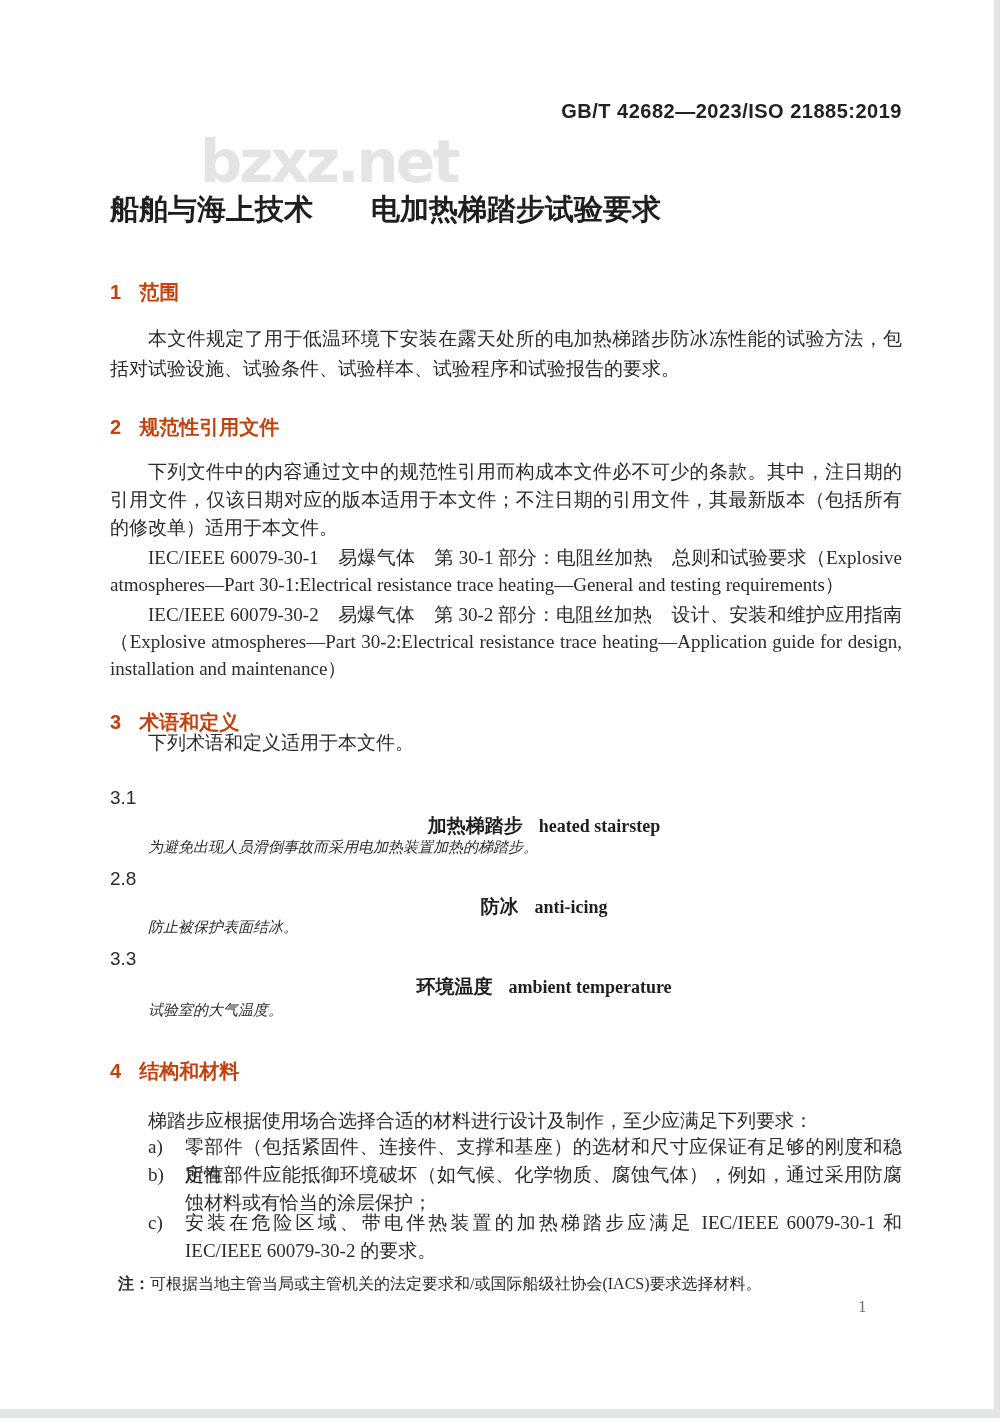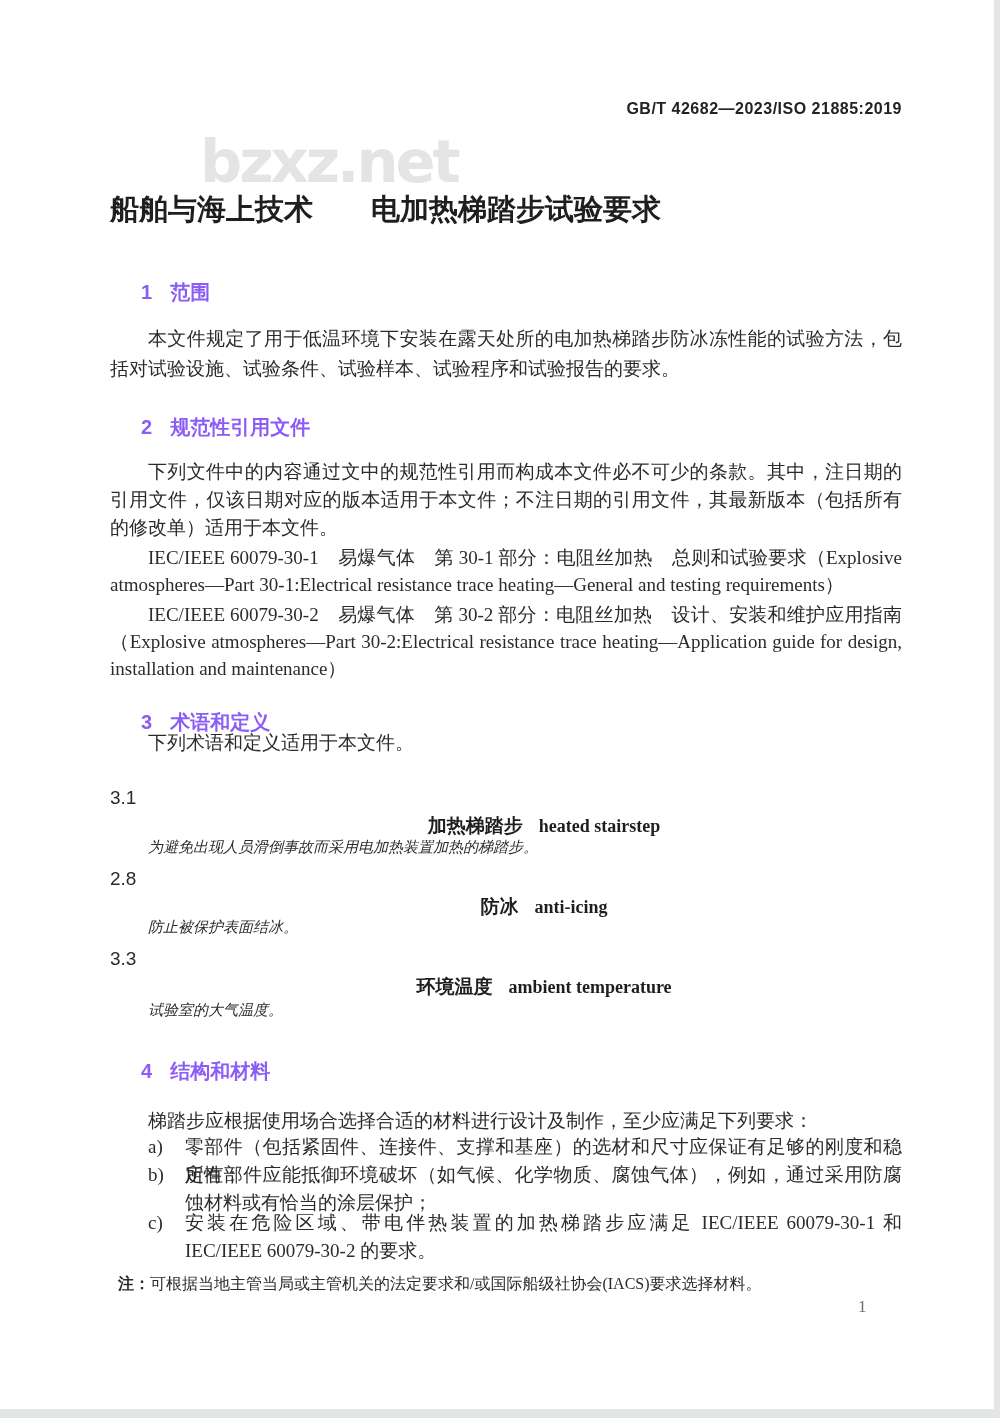--- a/index.html
+++ b/index.html
@@ -17,30 +17,30 @@
   .col{left:110px;width:792px;}
   .watermark{
     left:200px;top:116px;
     font-family:"DejaVu Sans","Liberation Sans",sans-serif;
     font-weight:bold;font-size:59px;line-height:92px;
     letter-spacing:-3px;color:#e4e4e4;z-index:0;user-select:none;
   }
   .header-code{
     top:100px;text-align:right;
     font-family:"Liberation Sans","DejaVu Sans",sans-serif;
-    font-weight:bold;font-size:16px;letter-spacing:.5px;color:#222;z-index:2;
+    font-weight:bold;font-size:20px;letter-spacing:.5px;color:#222;z-index:2;
   }
   .doc-title{
     top:190px;
     font-family:"Liberation Sans","DejaVu Sans",sans-serif;
     font-weight:bold;font-size:29px;color:#1e1e1e;z-index:2;
   }
   .sec-head{
     font-family:"Liberation Sans","DejaVu Sans",sans-serif;
-    font-weight:bold;font-size:20px;color:#8b5cf6;z-index:2;margin-left:31px;
+    font-weight:bold;font-size:20px;color:#c2410c;z-index:2;
   }
   .sec-head .num{margin-right:18px;}
   .body-text{
     font-size:19px;line-height:30px;text-align:justify;z-index:2;
   }
   .indent{text-indent:2em;}
   .lh28{line-height:28px;}
   .lh27{line-height:27px;}
   .term-num{
     font-family:"Liberation Sans","DejaVu Sans",sans-serif;

